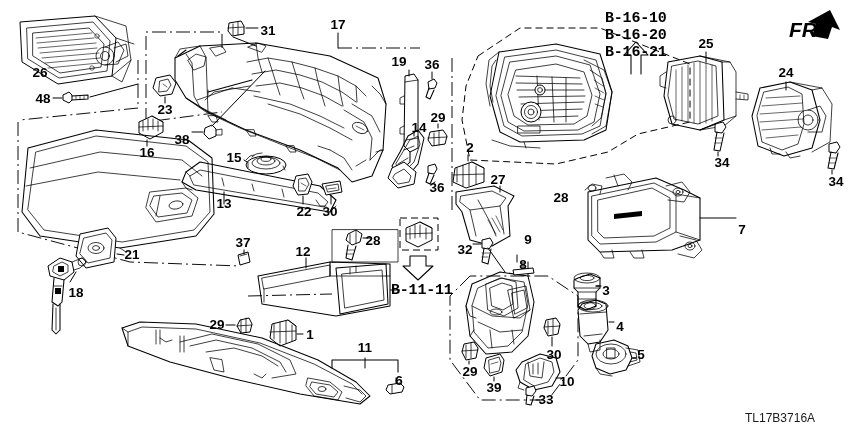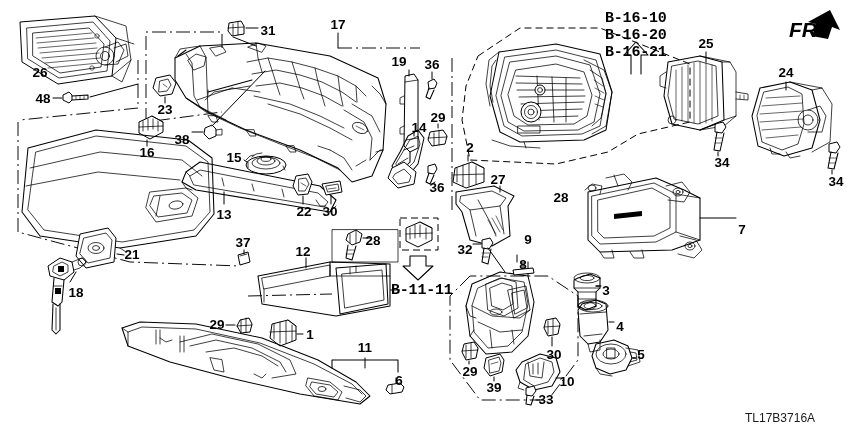--- a/index.html
+++ b/index.html
@@ -646,21 +646,21 @@
   </svg>
 
   <div class="lbl" style="left:268px;top:31px">31</div>
   <div class="lbl" style="left:338px;top:25px">17</div>
   <div class="lbl" style="left:40px;top:73px">26</div>
   <div class="lbl" style="left:43px;top:99px">48</div>
   <div class="lbl" style="left:165px;top:110px">23</div>
   <div class="lbl" style="left:147px;top:153px">16</div>
   <div class="lbl" style="left:182px;top:140px">38</div>
   <div class="lbl" style="left:234px;top:158px">15</div>
-  <div class="lbl" style="left:224px;top:215px">13</div>
+  <div class="lbl" style="left:224px;top:204px">13</div>
   <div class="lbl" style="left:304px;top:212px">22</div>
   <div class="lbl" style="left:330px;top:212px">30</div>
   <div class="lbl" style="left:399px;top:62px">19</div>
   <div class="lbl" style="left:432px;top:65px">36</div>
   <div class="lbl" style="left:419px;top:128px">14</div>
   <div class="lbl" style="left:438px;top:118px">29</div>
   <div class="lbl" style="left:437px;top:188px">36</div>
   <div class="lbl" style="left:470px;top:148px">2</div>
   <div class="lbl" style="left:498px;top:180px">27</div>
   <div class="lbl" style="left:561px;top:198px">28</div>

